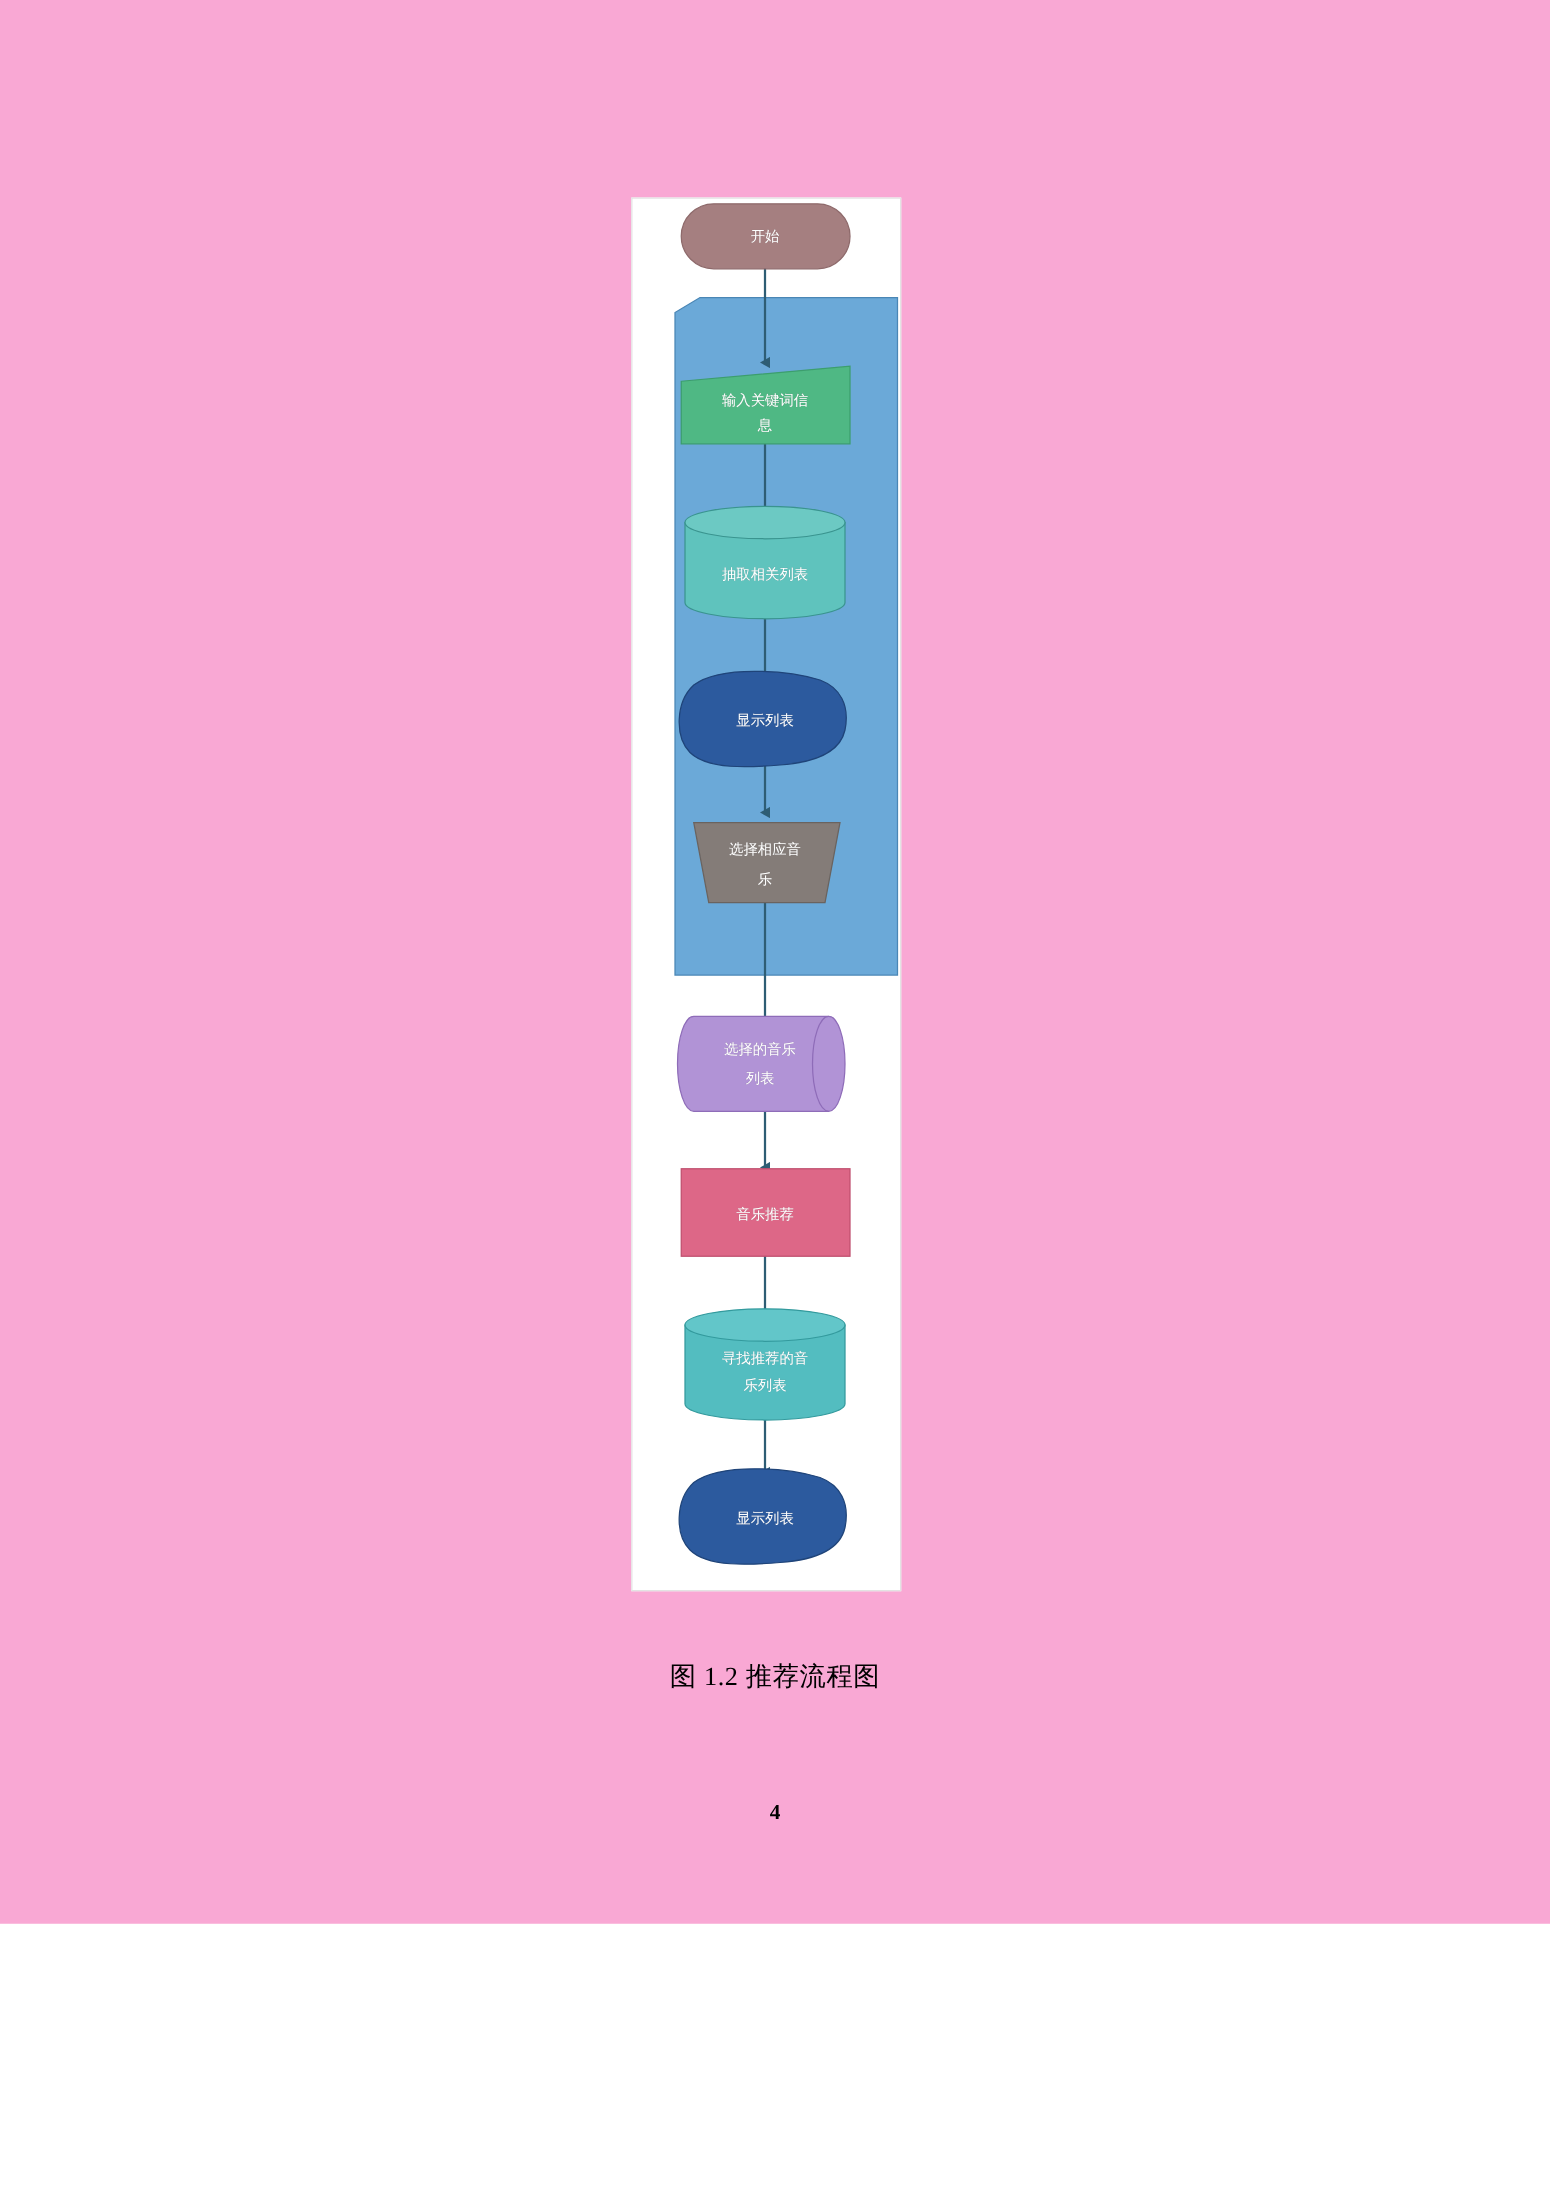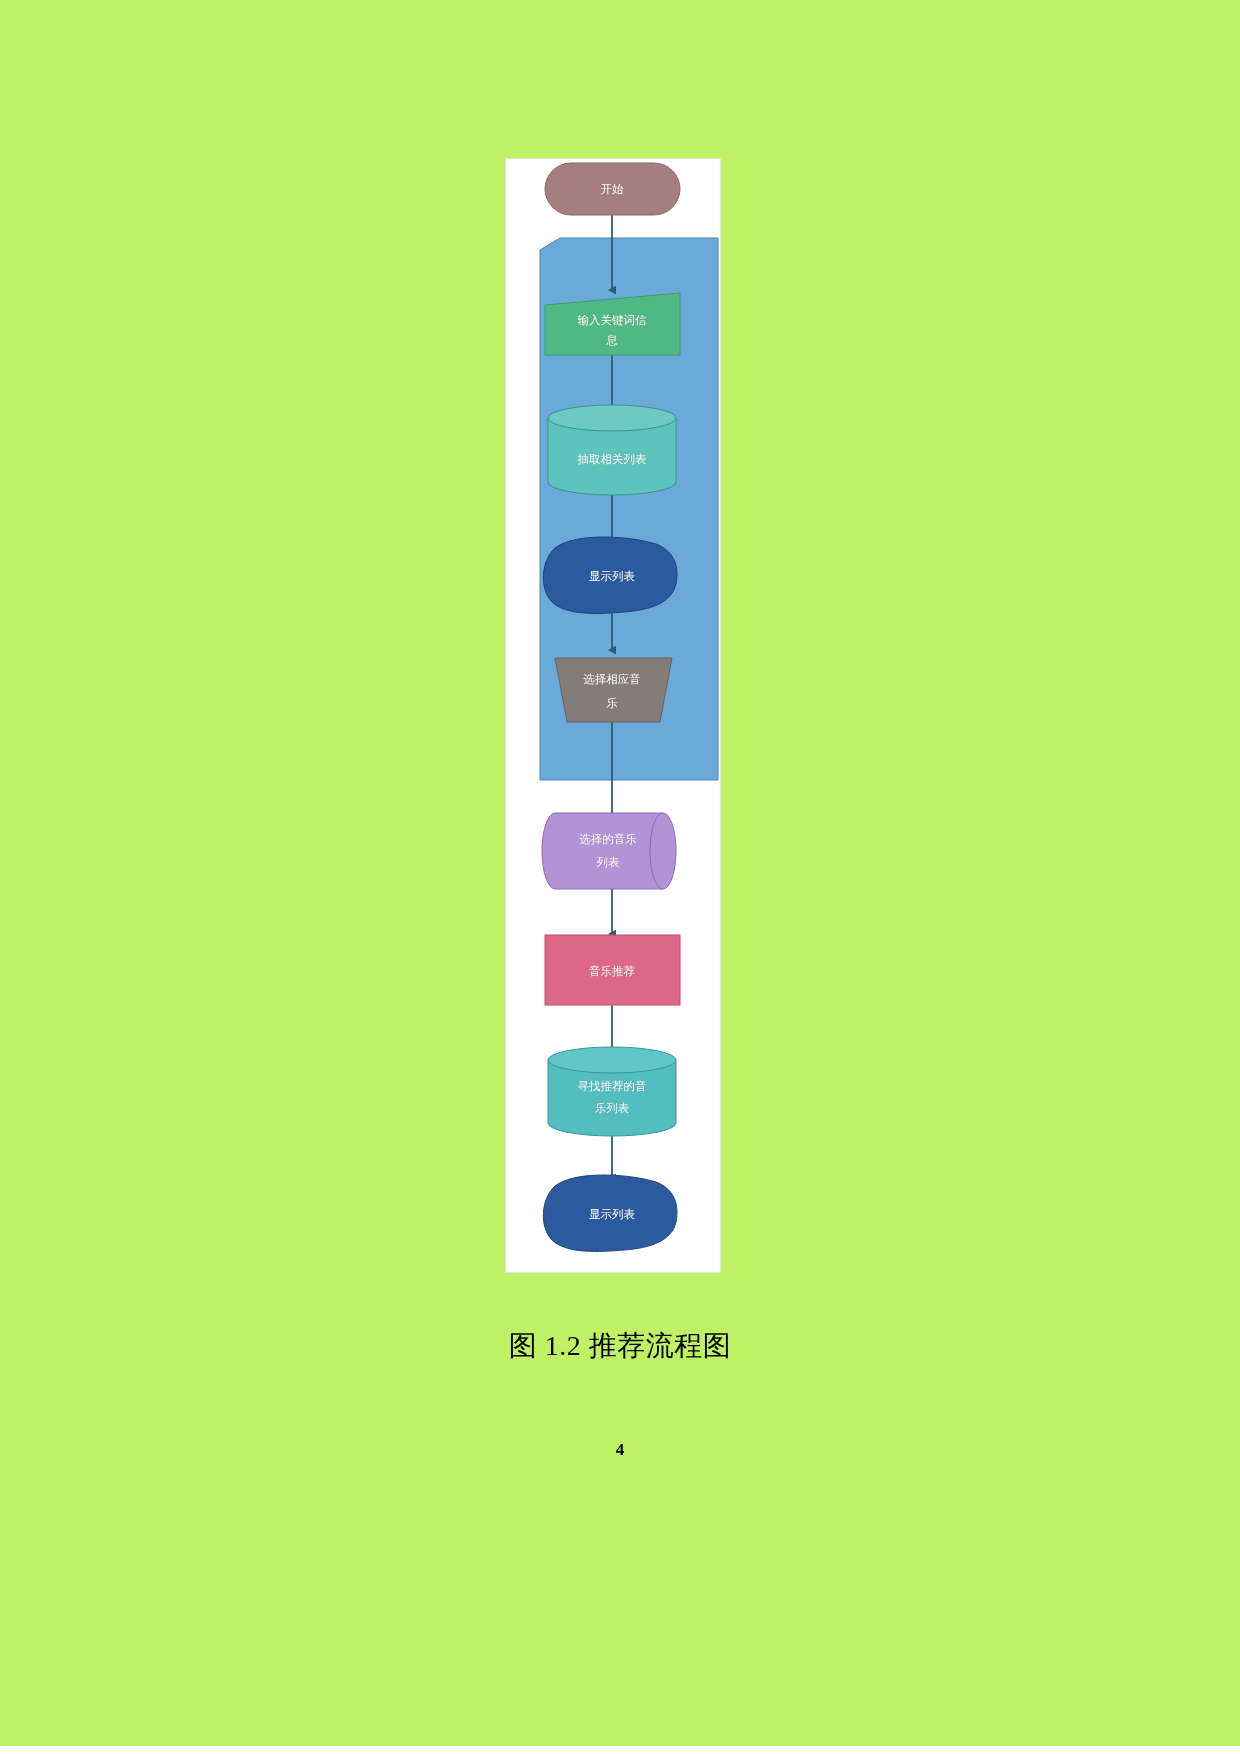--- a/index.html
+++ b/index.html
@@ -13,22 +13,22 @@
     position: relative;
     font-family: "Liberation Serif", "DejaVu Serif", serif;
     overflow: hidden;
   }
 
   
   .page {
     position: absolute;
     left: 0; top: 0;
     width: 1240px;
-    height: 1746px;
-    background: #bef264;
+    height: 1539px;
+    background: #f9a8d4;
   }
 
   
   .figure-frame {
     position: absolute;
     left: 505px;
     top: 158px;
     width: 216px;
     height: 1115px;
     border: 1px solid #e3e3e3;
@@ -57,21 +57,21 @@
   }
 
   
   .caption {
     position: absolute;
     left: 0;
     top: 1327px;
     width: 1240px;
     text-align: center;
     font-family: "Liberation Serif", "DejaVu Serif", serif;
-    font-size: 28px;
+    font-size: 21px;
     color: #000000;
     letter-spacing: 0.5px;
   }
 
   
   .page-number {
     position: absolute;
     left: 0;
     top: 1440px;
     width: 1240px;

